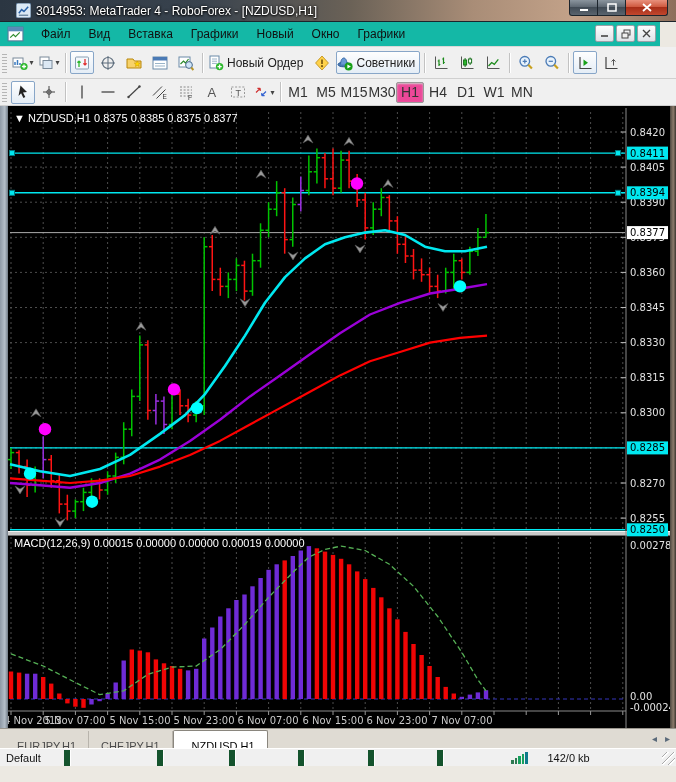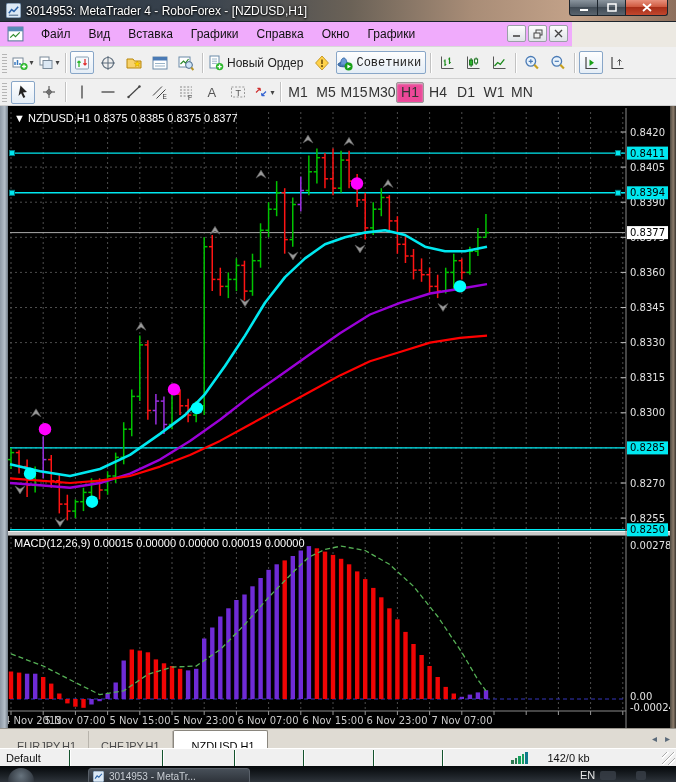--- a/index.html
+++ b/index.html
@@ -3,52 +3,52 @@
 <meta charset="utf-8">
 <style>
   * { box-sizing: border-box; margin: 0; padding: 0; }
   html,body { width:676px; height:782px; background:#000; overflow:hidden;
     font-family:"Liberation Sans", sans-serif; }
   #window { position:relative; width:676px; height:782px; background:#ece9e2; }
 
   
   .titlebar { position:absolute; top:0; left:0; width:676px; height:22px;
     background:linear-gradient(90deg,#2b3642 0%,#39434e 30%,#6b6257 52%,#a98d77 70%,#c3a289 85%,#8d6f5c 100%);
-    display:flex; align-items:center; border-bottom:1px solid #1c242c; }
+    display:flex; align-items:center; border-bottom:1px solid #1c242c;padding-left:10px; }
   .titlebar .app-ic { width:15px; height:15px; margin:0 5px 0 6px; }
   .title-text { color:#fff; font-size:12px; text-shadow:0 1px 2px #000, 0 0 3px #000; white-space:nowrap; }
   .win-btns { position:absolute; right:8px; top:0; display:flex; }
   .win-btn { height:16px; display:flex; align-items:center; justify-content:center;
     border:1px solid #1c242c; border-top:none;
     background:linear-gradient(#8b959e,#5a646e 50%,#414b55 50%,#5a646e); }
   .win-btn.min { width:29px; border-radius:0 0 0 3px; }
   .win-btn.max { width:28px; border-left:none; }
   .win-btn.close { width:42px; border-left:none; border-radius:0 0 3px 0;
     background:linear-gradient(#e8907c,#cf5a40 45%,#a82e18 50%,#c1472e); }
 
   
-  .menubar { position:absolute; top:22px; left:0; width:572px; height:25px;
-    background:#f0abfc; border-bottom:1px solid #d8d8d8; display:flex; align-items:center; }
+  .menubar { position:absolute; top:22px; left:0; width:660px; height:25px;
+    background:#14b8a6; border-bottom:1px solid #d8d8d8; display:flex; align-items:center; }
   .menubar .m-ic { width:17px; height:16px; margin:0 8px 0 7px; }
   .menu-item { padding:3px 9px; font-size:12px; color:#111; cursor:default; }
   .child-btns { position:absolute; right:4px; top:3px; display:flex; gap:2px; }
   .child-btn { width:19px; height:17px; border:1px solid #9aa0a8; background:linear-gradient(#fdfdfd,#dfe3e8);
     display:flex; align-items:center; justify-content:center; border-radius:2px; }
 
   
   .tb { position:absolute; left:0; width:676px; background:#f0f0f0; display:flex; align-items:center;
     border-bottom:1px solid #d0d0d0; overflow:hidden; }
   .tb1 { top:47px; height:32px; }
   .tb2 { top:79px; height:27px; }
   .grip { width:5px; height:20px; margin:0 3px 0 2px;
     background:repeating-linear-gradient(0deg,#b5b5b5 0 1px,#f0f0f0 1px 3px); }
   .tsep { width:1px; height:20px; background:#c2c2c2; margin:0 3px; box-shadow:1px 0 0 #fff; }
   .tbtn { min-width:24px; height:23px; display:flex; align-items:center; justify-content:center;
     border:1px solid transparent; border-radius:2px; margin:0 1px; font-size:12px; color:#222; }
-  .tbtn.toggled { background:linear-gradient(#fefefe,#e4edf6); border-color:#88a6c8;font-family:Liberation Mono, monospace; }
+  .tbtn.toggled { background:linear-gradient(#fefefe,#e4edf6); border-color:#88a6c8; }
   .tbtn .icon { width:16px; height:16px; display:block; }
   .tbtn .lbl { padding:0 4px 0 3px; white-space:nowrap; }
   .dd { font-size:8px; color:#444; margin-left:1px; }
   .tfbtn { width:28px; height:21px; display:flex; align-items:center; justify-content:center;
     font-size:14px; color:#333; border:1px solid transparent; border-radius:2px; }
   .tfbtn.active { background:#ec4899; border-color:#9a9a9a; box-shadow:inset 0 1px 2px #ccc; }
 
   
   .chartwrap { position:absolute; top:106px; left:0; width:676px; height:622px; background:#9aa5b1; }
   .chartwrap .leftedge { position:absolute; left:0; top:0; width:8px; height:622px;
@@ -62,21 +62,21 @@
     border-top:1px solid #9a968e; display:flex; align-items:stretch; padding-left:5px; }
   .tab { display:flex; align-items:center; padding:0 12px; font-size:11px; color:#4a4a4a;
     border-right:1px solid #b8b4ac; margin-top:2px; }
   .tab.active { background:#fff; color:#000; border:1px solid #8a867e; border-bottom:none;
     border-radius:2px 2px 0 0; margin-top:1px;padding-left:18px; }
   .tabnav { position:absolute; right:6px; top:4px; display:flex; gap:8px; color:#5a6a7a; font-size:10px; }
 
   
   .statusbar { position:absolute; top:748px; left:0; width:676px; height:18px; background:#f0f0f0;
     border-top:1px solid #fff; display:flex; align-items:center; font-size:11px; color:#111; }
-  .scell { height:14px; border-right:1px solid #14532d; box-shadow:1px 0 0 #fff; display:flex;
+  .scell { height:14px; border-right:6px solid #14532d; box-shadow:1px 0 0 #fff; display:flex;
     align-items:center; padding:8px 6px; }
   .sigbars { display:flex; align-items:flex-end; gap:1px; height:12px; margin-left:68px; }
   .sigbars i { width:2.5px; display:block; }
   .traffic { margin-left:20px;text-align:center; }
   .grip2 { position:absolute; right:1px; bottom:1px; width:13px; height:13px;
     background:repeating-linear-gradient(135deg,transparent 0 3px,#aaa 3px 4px,#fff 4px 5px); }
 
   
   .taskbar { position:absolute; top:766px; left:0; width:676px; height:16px;
     background:linear-gradient(#05080a,#1a1f24 55%,#2e343b); overflow:hidden; }
@@ -124,21 +124,21 @@
     <span class="m-ic"><svg viewBox="0 0 16 16">
           <rect x="1" y="1" width="14" height="13" fill="#fff" stroke="#5a7a9a"></rect>
           <rect x="1" y="1" width="14" height="4" fill="#5a8ab8"></rect>
           <path d="M3 11l3-3 2 2 4-4" stroke="#2a8a2a" fill="none"></path>
         </svg></span>
     <div id="menu-items" style="display:flex">
         <div class="menu-item">Файл</div>
         <div class="menu-item">Вид</div>
         <div class="menu-item">Вставка</div>
         <div class="menu-item">Графики</div>
-        <div class="menu-item">Справка</div>
+        <div class="menu-item">Новый</div>
         <div class="menu-item">Окно</div>
         <div class="menu-item">Графики</div>
       </div>
     <div class="child-btns">
       <div class="child-btn">
           <svg width="9" height="9" viewBox="0 0 9 9">
             <path d="M1 7h7" stroke="#444" stroke-width="1.6"></path>
           </svg>
         </div>
       <div class="child-btn">
@@ -784,27 +784,14 @@
       <i style="height:4px;background:#2e7a52"></i>
         <i style="height:6px;background:#2e7a52"></i>
       <i style="height:8px;background:#17a05e"></i>
         <i style="height:10px;background:#17a05e"></i>
       <i style="height:12px;background:#0e7a8a"></i>
     </div>
     <div class="traffic">142/0 kb</div>
     <div class="grip2"></div>
   </div>
 
-  <div class="taskbar">
-    <div class="orb"></div>
-    <div class="taskbtn">
-      <span class="m-ic"><svg viewBox="0 0 16 16">
-            <rect width="16" height="16" rx="2" fill="#dce9f5" stroke="#3a5a7a"></rect>
-            <path d="M3 11l3-4 2.5 2L13 4" stroke="#2a62a8" fill="none" stroke-width="1.6"></path>
-          </svg></span>
-      <span>3014953 - MetaTr...</span>
-    </div>
-    <span class="tblang">EN</span>
-    <div class="traydim" style="left:600px;width:16px"></div>
-    <div class="traydim" style="left:636px;width:10px"></div>
-  </div>
 
 </div>
 
 </body></html>

